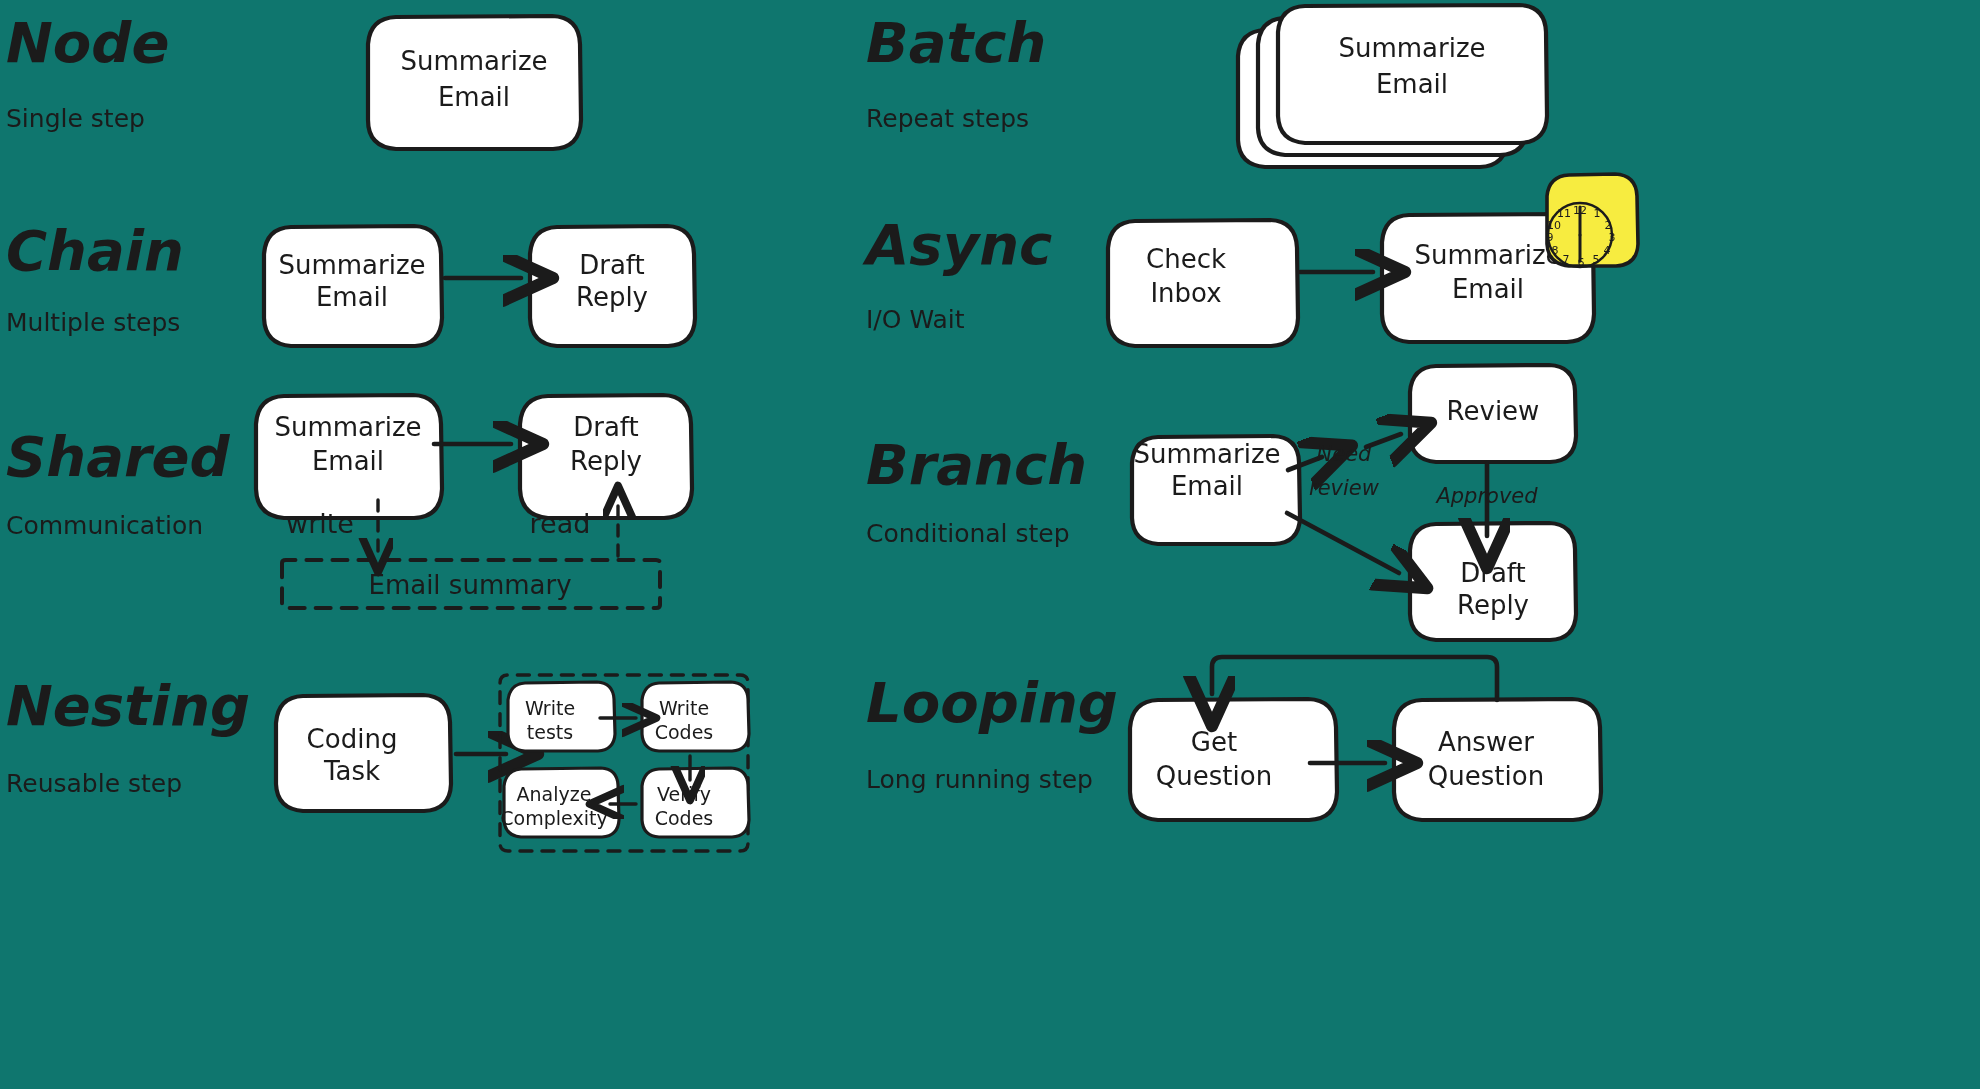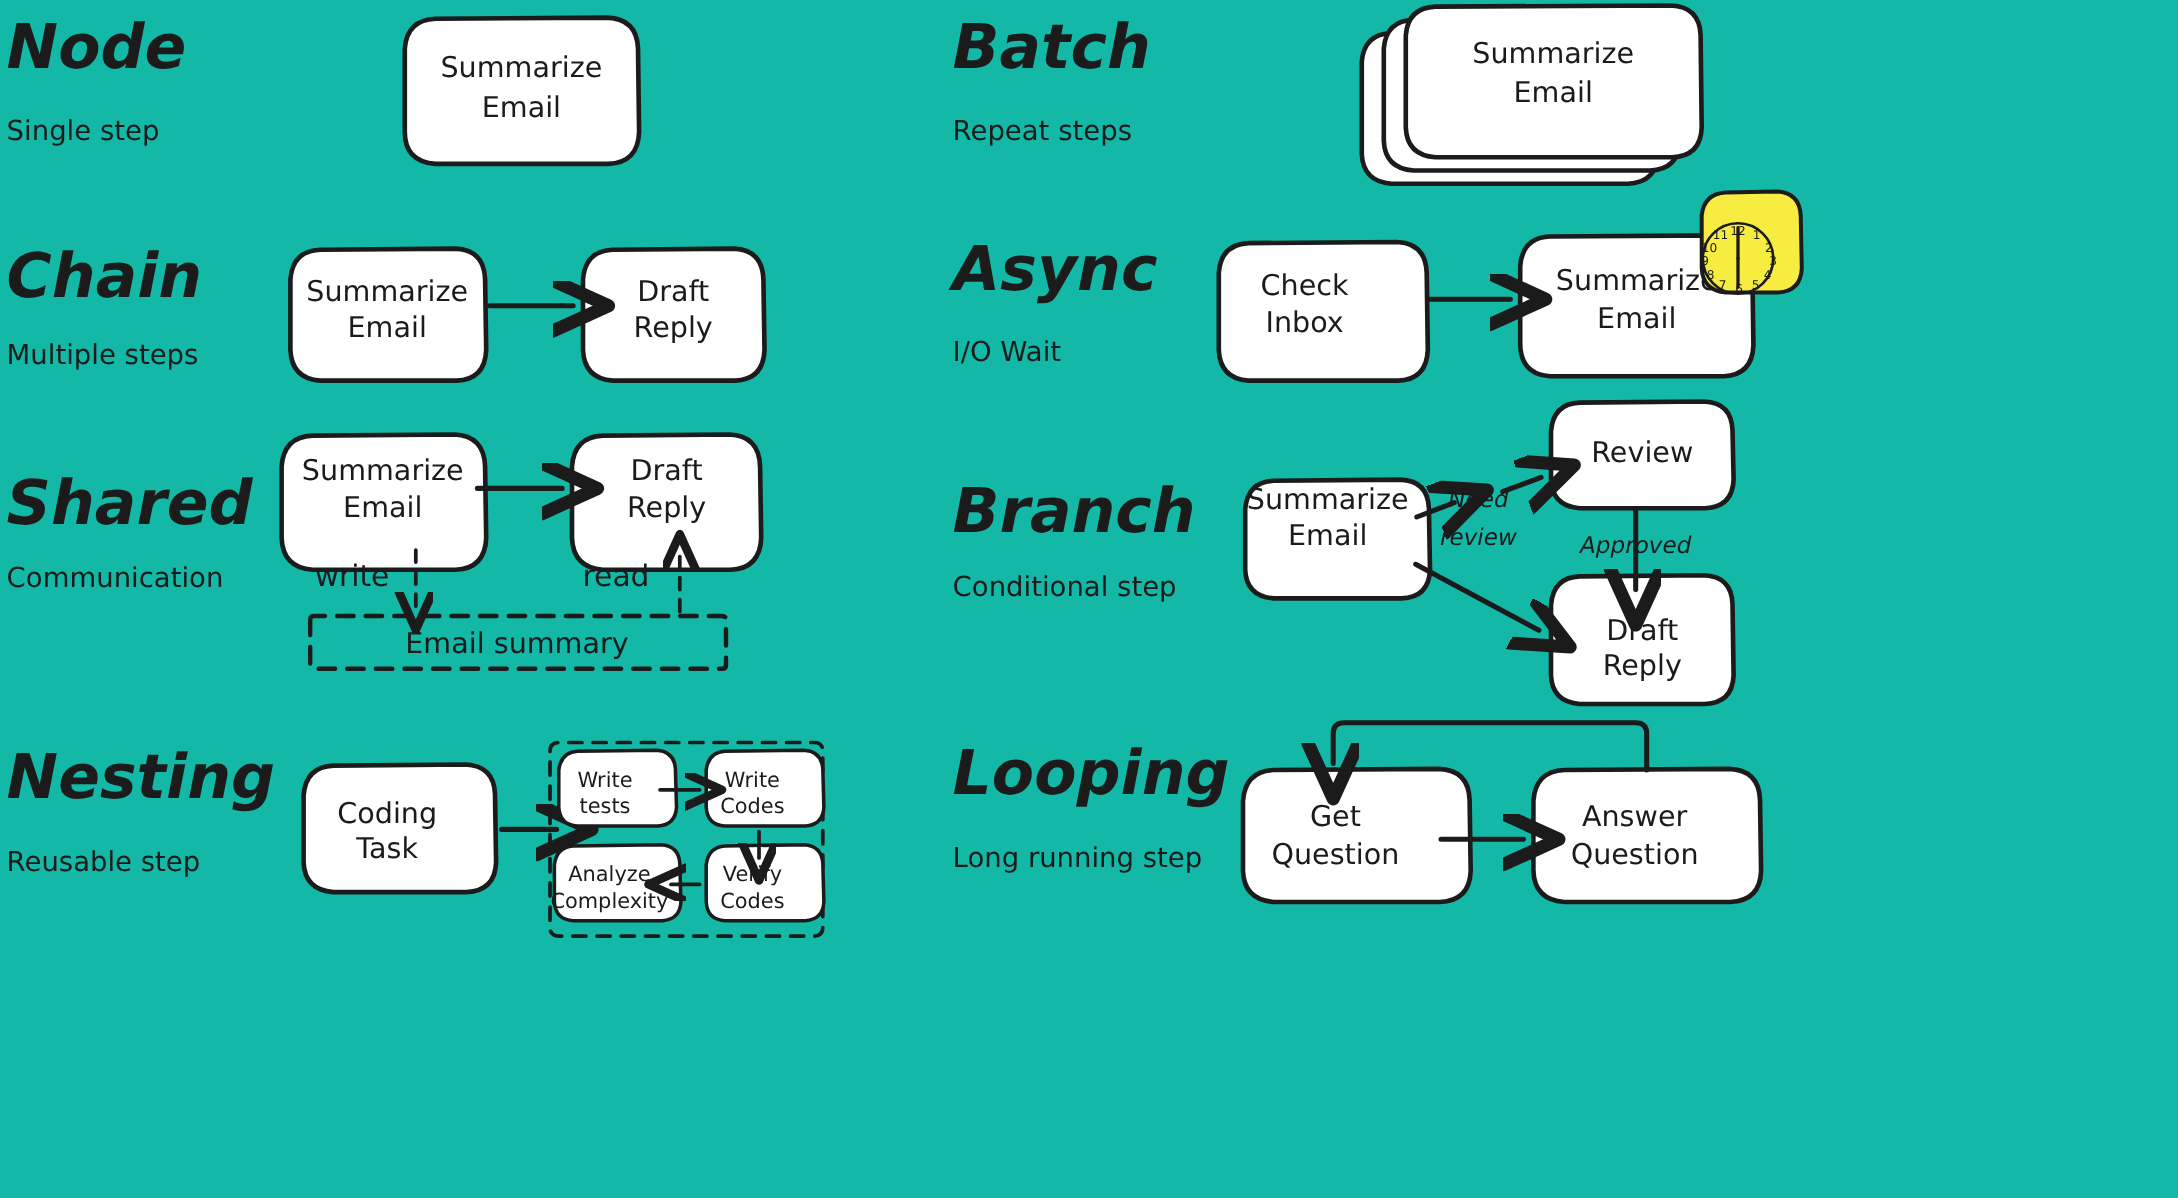--- a/index.html
+++ b/index.html
@@ -1,17 +1,17 @@
 <!DOCTYPE html>
 <html><head>
 <meta charset="utf-8">
 <style>
   html,body{margin:0;padding:0;background:#fff;}
   body{width:1980px;height:1089px;font-family:"DejaVu Sans",sans-serif;overflow:hidden;}
-  #stage{position:relative;width:1980px;height:1089px;background:#14b8a6;}
+  #stage{position:relative;width:1980px;height:1089px;background:#0f766e;}
   svg{position:absolute;left:0;top:0;}
   .ttl{font-family:"DejaVu Sans",sans-serif;font-weight:700;font-style:italic;font-size:56px;fill:#1b1b1b;}
   .sub{font-family:"DejaVu Sans",sans-serif;font-size:25px;fill:#1b1b1b;}
   .nd{font-family:"DejaVu Sans",sans-serif;font-size:26px;fill:#1b1b1b;text-anchor:middle;}
   .ndsm{font-family:"DejaVu Sans",sans-serif;font-size:19px;fill:#1b1b1b;text-anchor:middle;}
   .edg{font-family:"DejaVu Sans",sans-serif;font-size:27px;fill:#1b1b1b;text-anchor:middle;}
   .edgi{font-family:"DejaVu Sans",sans-serif;font-size:21px;font-style:italic;fill:#1b1b1b;text-anchor:middle;}
   .clknum{font-family:"DejaVu Sans",sans-serif;font-size:11px;fill:#1b1b1b;text-anchor:middle;}
   .bx{fill:#fff;stroke:#1b1b1b;stroke-width:4.2;stroke-linejoin:round;stroke-linecap:round;}
   .bxthin{fill:#fff;stroke:#1b1b1b;stroke-width:3.2;stroke-linejoin:round;stroke-linecap:round;}

